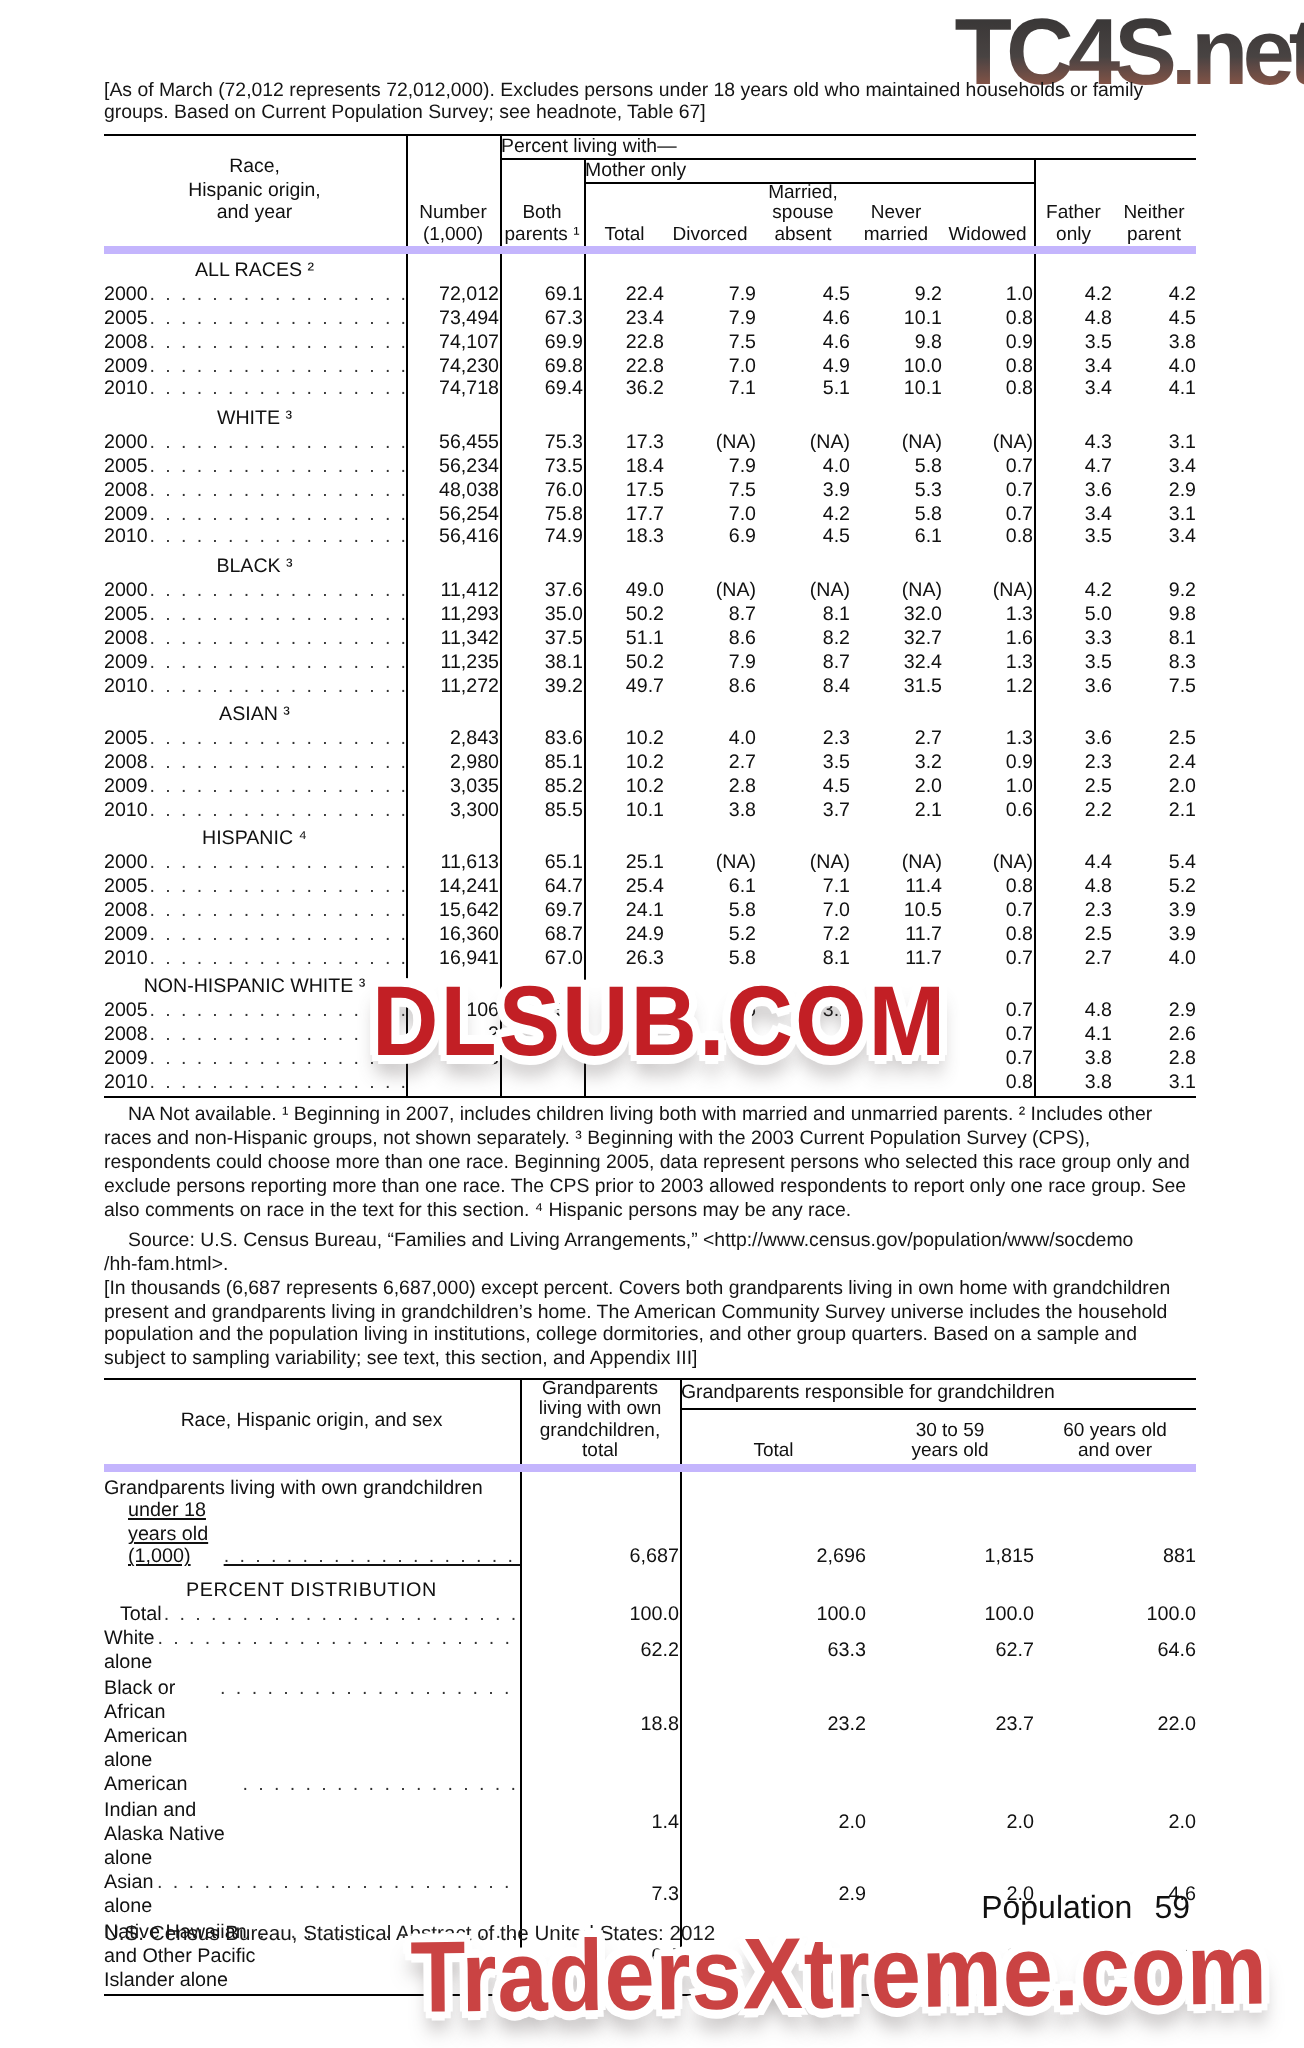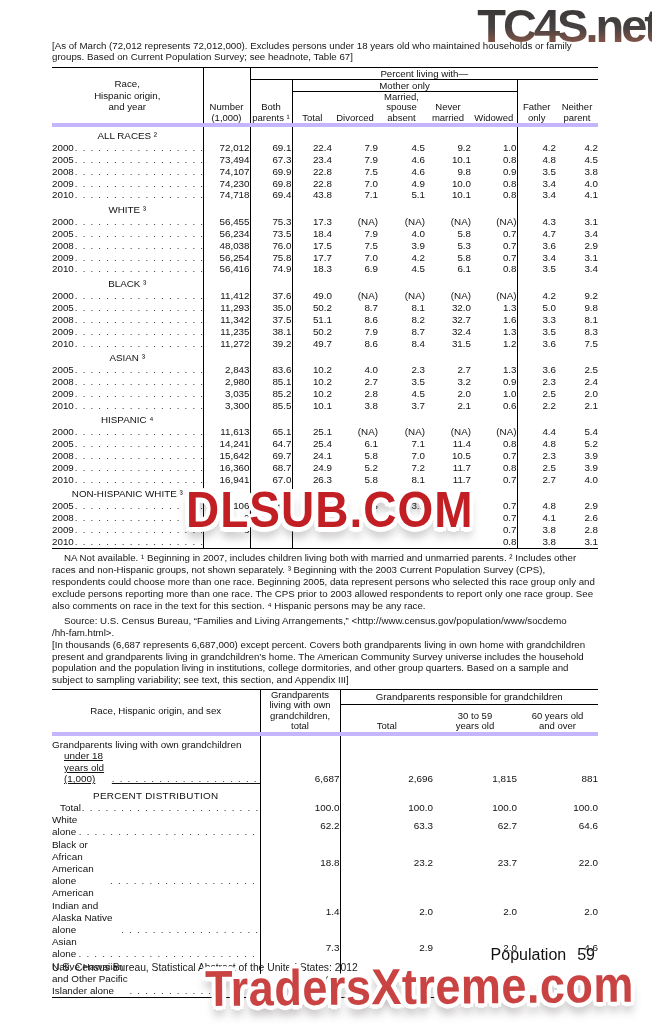--- a/index.html
+++ b/index.html
@@ -10,30 +10,30 @@
   .tbl-title { font-family:"Liberation Serif", serif; font-weight:700; font-size:14.6px;
                line-height:16px; margin:0 0 3px 0; color:#000; }
   .headnote { font-size:9.7px; line-height:11.4px; margin:0 0 4px 0; color:#151515; }
 
   table.t { border-collapse:collapse; table-layout:fixed; width:546px; }
   table.t th, table.t td { padding:0; font-weight:normal; color:#111; }
   .t { border-top:1.5px solid #000; border-bottom:1.2px solid #000; }
   .t tbody tr:first-child td { border-top:4px solid #c4b5fd; }
   .b-r { border-right:1px solid #000; }
 
-  .grp-h { text-align:center; border-bottom:1px solid #000; font-size:9.7px; padding:2px 0 1px 0; }
+  .grp-h { text-align:left; border-bottom:1px solid #000; font-size:9.7px; padding:2px 0 1px 0; }
   .col-h { vertical-align:bottom; text-align:center; padding:2px 5px 2px 0;
            white-space:pre-line; font-size:9.5px; line-height:10.5px; }
   .stub-h { vertical-align:middle; text-align:center; white-space:pre-line;
             font-size:9.7px; line-height:11.5px; }
 
   .t69 td { line-height:11.9px; font-size:9.8px; }
   .t70 td { line-height:12.2px; font-size:9.9px; }
   .num { text-align:right; padding-right:5px; white-space:nowrap; }
-  .stub-flex { display:flex; align-items:flex-end; overflow:hidden; }
+  .stub-flex { display:flex; align-items:flex-start; overflow:hidden; }
   .dots { flex:1 1 auto; overflow:hidden; white-space:nowrap; color:#333; }
   .dots::after { content:". . . . . . . . . . . . . . . . . . . . . . . . . . . . . . . . . . . . . . . . . . . . . . ."; letter-spacing:1.2px; padding-left:1px; }
   .grp-row td { height:14.5px; vertical-align:bottom; }
   .grp-lbl { text-align:center; padding-bottom:1px; }
 
   .bold-row td { font-weight:bold; vertical-align:bottom;margin-left:44px; }
   .l1 { line-height:11.5px; padding-top:3px; }
   .l2 { display:flex; padding-left:12px; line-height:11.5px; align-items:flex-end; overflow:hidden;text-decoration:underline; }
   .pd-row td { height:17px; vertical-align:bottom; }
   .pd-lbl { text-align:center; letter-spacing:0.3px; }
@@ -197,21 +197,21 @@
           </tr>
           <tr>
             <td class="b-r">
               <div class="stub-flex">
                 <span class="lab">2010</span>
                 <span class="dots"></span>
               </div>
             </td>
             <td class="num b-r">74,718</td>
             <td class="num b-r">69.4</td>
-            <td class="num">43.8</td>
+            <td class="num">36.2</td>
             <td class="num">7.1</td>
             <td class="num">5.1</td>
             <td class="num">10.1</td>
             <td class="num b-r">0.8</td>
             <td class="num">3.4</td>
             <td class="num">4.1</td>
           </tr>
           <tr class="grp-row">
             <td class="grp-lbl b-r">WHITE ³</td>
             <td class="b-r"></td>

